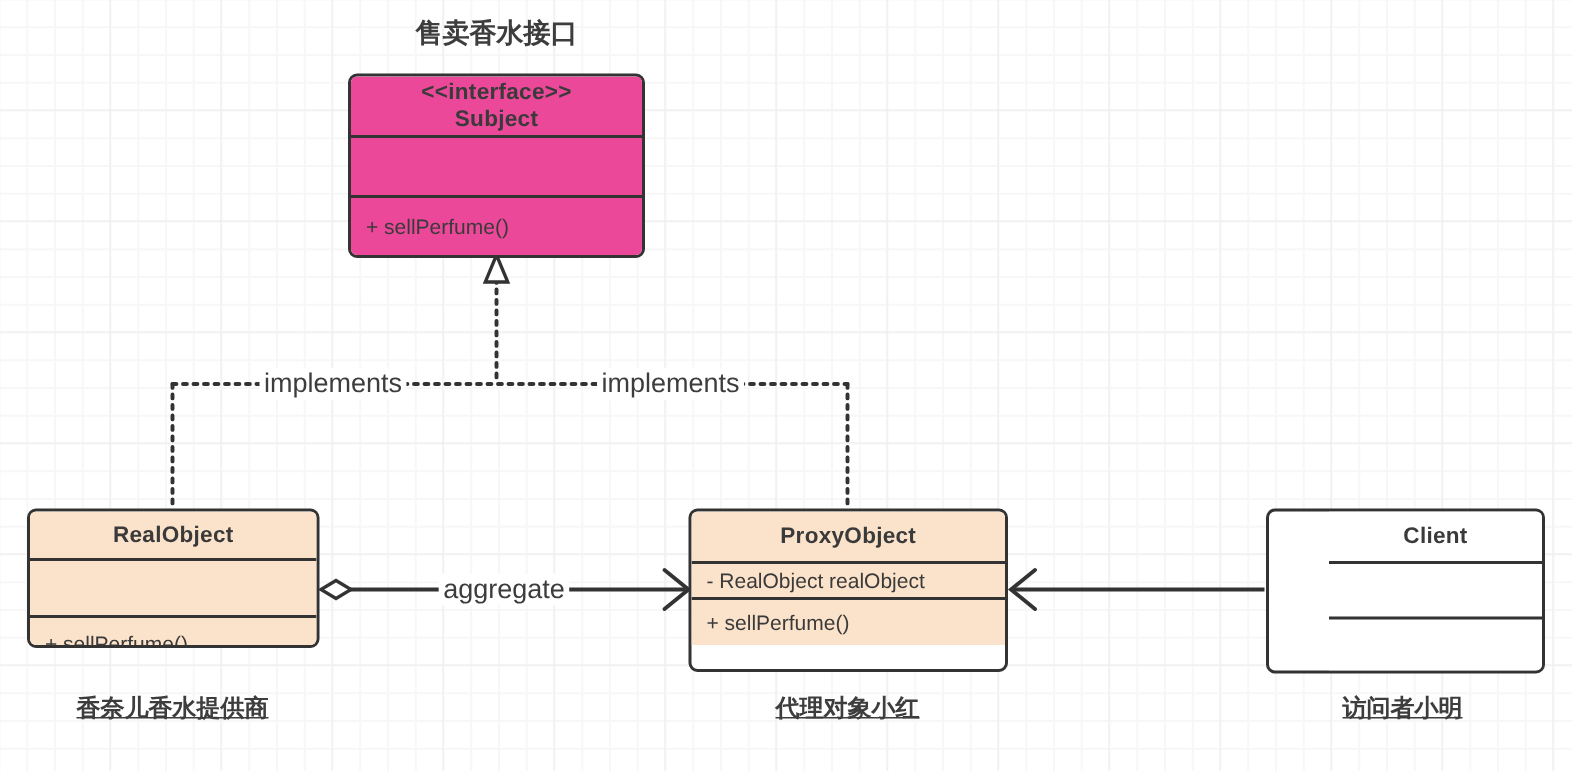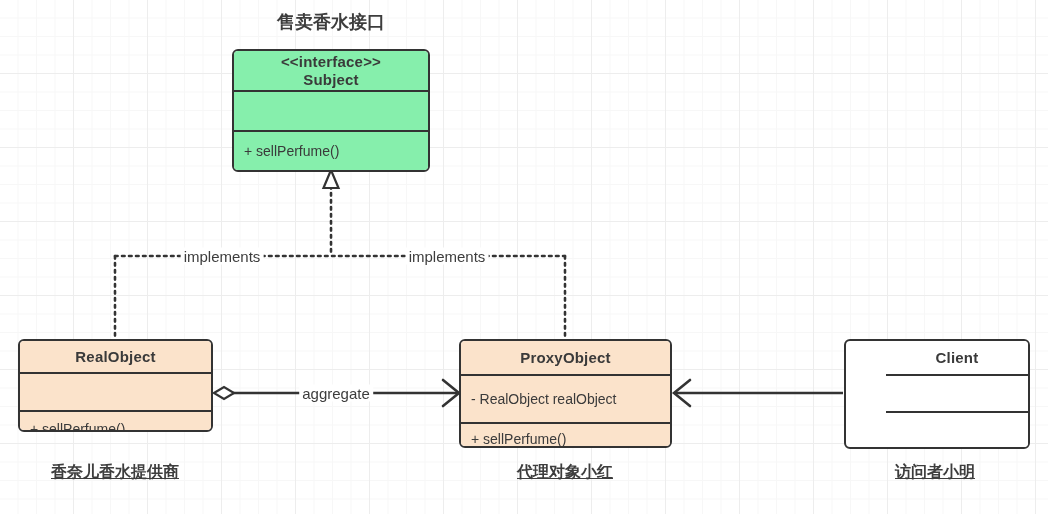--- a/index.html
+++ b/index.html
@@ -66,21 +66,21 @@
   .uml-row.member {
     justify-content: flex-start;
     padding-left: 10px;
     font-size: 14px;
     border-top: 2px solid #333333;
   }
   .uml-row.empty {
     border-top: 2px solid #333333;
   }
 
-  .box-blue .uml-row { background: #86efac; }
+  .box-blue .uml-row { background: #ec4899; }
   .box-orange .uml-row { background: #fbe3cb; }
   .box-white .uml-row { background: #ffffff; }
 
   
   .caption {
     position: absolute;
     font-size: 16px;
     font-weight: bold;
     color: #3d3d3d;
     white-space: nowrap;
@@ -90,21 +90,21 @@
   .diagram-title {
     position: absolute;
     font-size: 18px;
     font-weight: bold;
     color: #3d3d3d;
     white-space: nowrap;
     transform: translateX(-50%);
   }
   .edge-label {
     position: absolute;
-    font-size: 15px;
+    font-size: 18px;
     color: #3d3d3d;
     background: #ffffff;
     padding: 0 3px;
     white-space: nowrap;
     transform: translate(-50%, -50%);
   }
 </style>
 </head>
 <body>
 
@@ -166,21 +166,21 @@
     <div class="uml-row member" style="height:36px;">+ sellPerfume()</div>
   </div>
   <div class="caption" style="left:115px; top:462px;">香奈儿香水提供商</div>
 
   <div class="edge-label" style="left:336px; top:393px;">aggregate</div>
 
   <div class="uml-box box-orange" style="left:459px; top:339px; width:213px; height:109px;">
     <div class="uml-row header" style="height:33px;justify-content:center;">
       <span>ProxyObject</span>
     </div>
-    <div class="uml-row member" style="height:48px;">- RealObject realObject</div>
+    <div class="uml-row member" style="height:24px;">- RealObject realObject</div>
     <div class="uml-row member" style="height:32px;">+ sellPerfume()</div>
   </div>
   <div class="caption" style="left:565px; top:462px;">代理对象小红</div>
 
   <div class="uml-box box-white" style="left:844px; top:339px; width:186px; height:110px;padding-left:40px;">
     <div class="uml-row header" style="height:33px;">
       <span>Client</span>
     </div>
     <div class="uml-row member empty" style="height:37px;"></div>
     <div class="uml-row member" style="height:36px;"></div>

